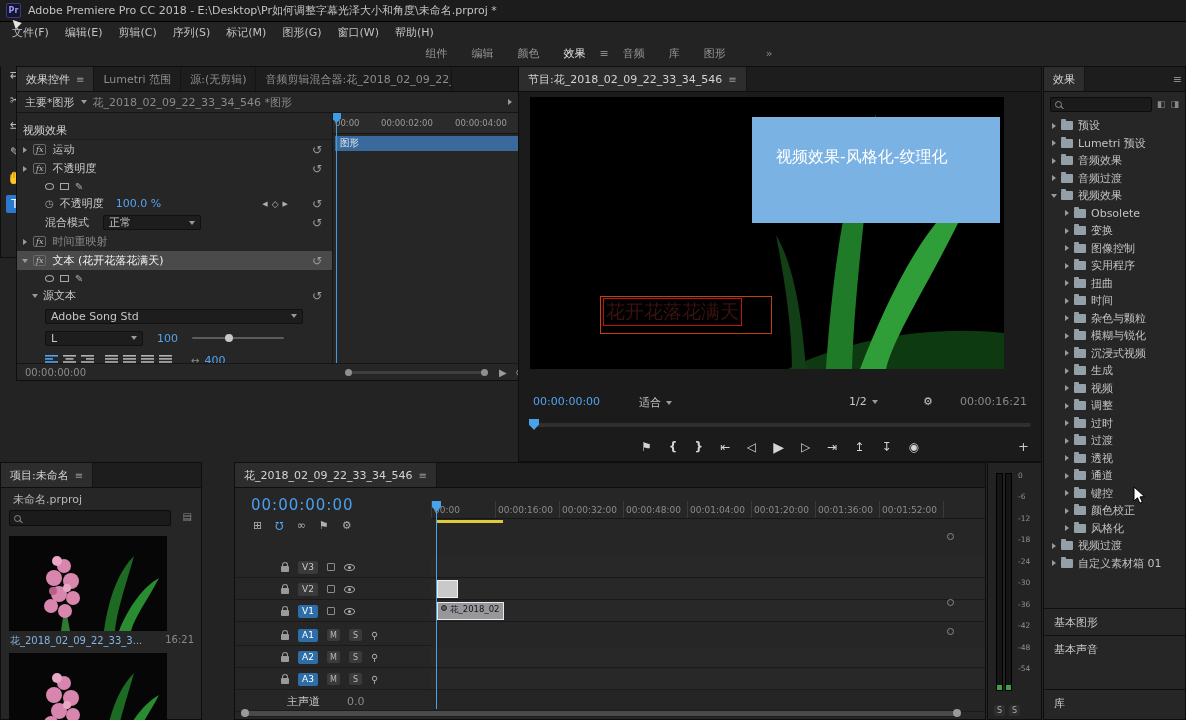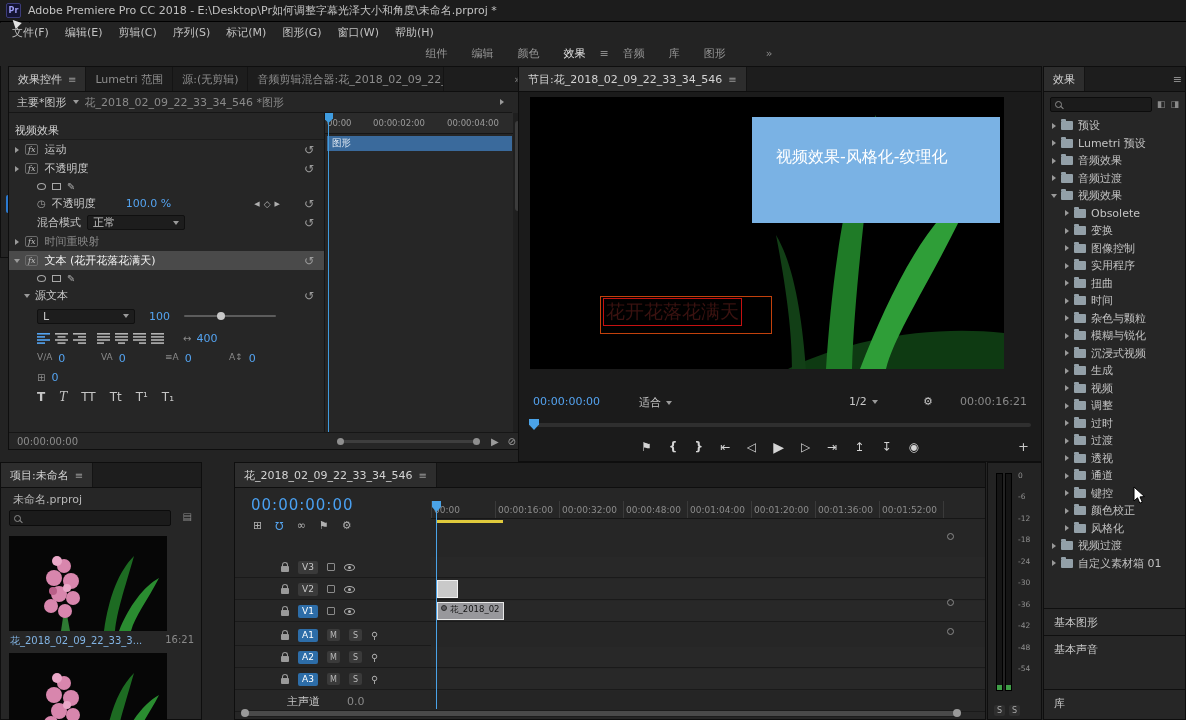--- a/index.html
+++ b/index.html
@@ -43,21 +43,21 @@
   .searchico{width:7px;height:7px;border:1px solid #8a8a8a;border-radius:50%;position:relative;flex:none}
   .searchico::after{content:'';position:absolute;width:4px;height:1px;background:#8a8a8a;transform:rotate(45deg);right:-3px;bottom:-1px}
   .folder{width:12px;height:9px;background:#93a0a8;border-radius:1px;position:relative;flex:none}
   .folder::before{content:'';position:absolute;top:-2px;left:0;width:5px;height:2px;background:#93a0a8;border-radius:1px 1px 0 0}
   .fxb{font-size:8px;font-style:italic;font-family:"DejaVu Serif","Liberation Serif",serif;color:#bfbfbf;
     border:1px solid #6a6a6a;border-radius:2px;padding:0 2px;line-height:9px;flex:none}
   .mask-ellipse{width:9px;height:7px;border:1px solid #a8a8a8;border-radius:50%;flex:none}
   .mask-rect{width:9px;height:7px;border:1px solid #a8a8a8;flex:none}
   .flip{display:inline-block;transform:rotate(180deg)}
   
-  #ecp{left:8px;top:66px;width:517px;height:384px}
+  #ecp{left:16px;top:66px;width:517px;height:315px}
   .ecp-header{position:absolute;left:0;top:25px;right:12px;height:21px;border-bottom:1px solid #161616;
     display:flex;align-items:center;gap:6px;padding:0 8px}
   .ecp-seq{color:#8a8a8a;white-space:nowrap;overflow:hidden;flex:1}
   .ecp-rows{position:absolute;left:0;top:46px;width:315px;bottom:17px;padding-top:8px;overflow:hidden}
   .erow{display:flex;align-items:center;height:19px;padding-left:6px;gap:6px;position:relative}
   .erow .rst{position:absolute;right:10px;color:#9c9c9c;font-size:12px;line-height:1}
   .erow.ind{padding-left:28px}
   .erow.sel{background:#4a4a4a;color:#f2f2f2}
   .kfnav{position:absolute;right:44px;display:flex;gap:4px;font-size:7px;color:#b0b0b0;align-items:center}
   .slider-track{width:92px;height:2px;background:#5c5c5c;border-radius:1px;position:relative;flex:none}
@@ -243,31 +243,31 @@
         <span class="rst">↺</span>
       </div>
       <div class="erow ind" style="height:16px">
         <span class="mask-ellipse"></span>
         <span class="mask-rect"></span>
         <span style="font-size:10px;color:#a8a8a8">✎</span>
       </div>
       <div class="erow ind">
         <span style="font-size:10px;color:#9c9c9c">◷</span>
         <span>不透明度</span>
-        <span class="blue" style="margin-left:24px">100.0 %</span>
+        <span class="blue" style="margin-left:6px">100.0 %</span>
         <span class="kfnav">
           <span>◀</span>
           <span style="font-size:9px">◇</span>
           <span>▶</span>
         </span>
         <span class="rst">↺</span>
       </div>
       <div class="erow ind">
         <span>混合模式</span>
-        <span class="dropdown" style="width:98px;">
+        <span class="dropdown" style="width:98px;margin-left:8px">
           <span>正常</span>
           <span class="caret"></span>
         </span>
         <span class="rst">↺</span>
       </div>
       <div class="erow">
         <span class="chev"></span>
         <span class="fxb">fx</span>
         <span class="dim">时间重映射</span>
       </div>
@@ -279,20 +279,26 @@
       </div>
       <div class="erow ind" style="height:16px">
         <span class="mask-ellipse"></span>
         <span class="mask-rect"></span>
         <span style="font-size:10px;color:#a8a8a8">✎</span>
       </div>
       <div class="erow" style="padding-left:16px">
         <span class="chev open"></span>
         <span>源文本</span>
         <span class="rst">↺</span>
+      </div>
+      <div class="erow ind" style="height:22px">
+        <span class="dropdown" style="width:258px">
+          <span>Adobe Song Std</span>
+          <span class="caret"></span>
+        </span>
       </div>
       <div class="erow ind" style="height:22px">
         <span class="dropdown" style="width:98px">
           <span>L</span>
           <span class="caret"></span>
         </span>
         <span class="blue" style="margin-left:8px">100</span>
         <span class="slider-track" style="margin-left:8px">
           <span class="slider-handle"></span>
         </span>

